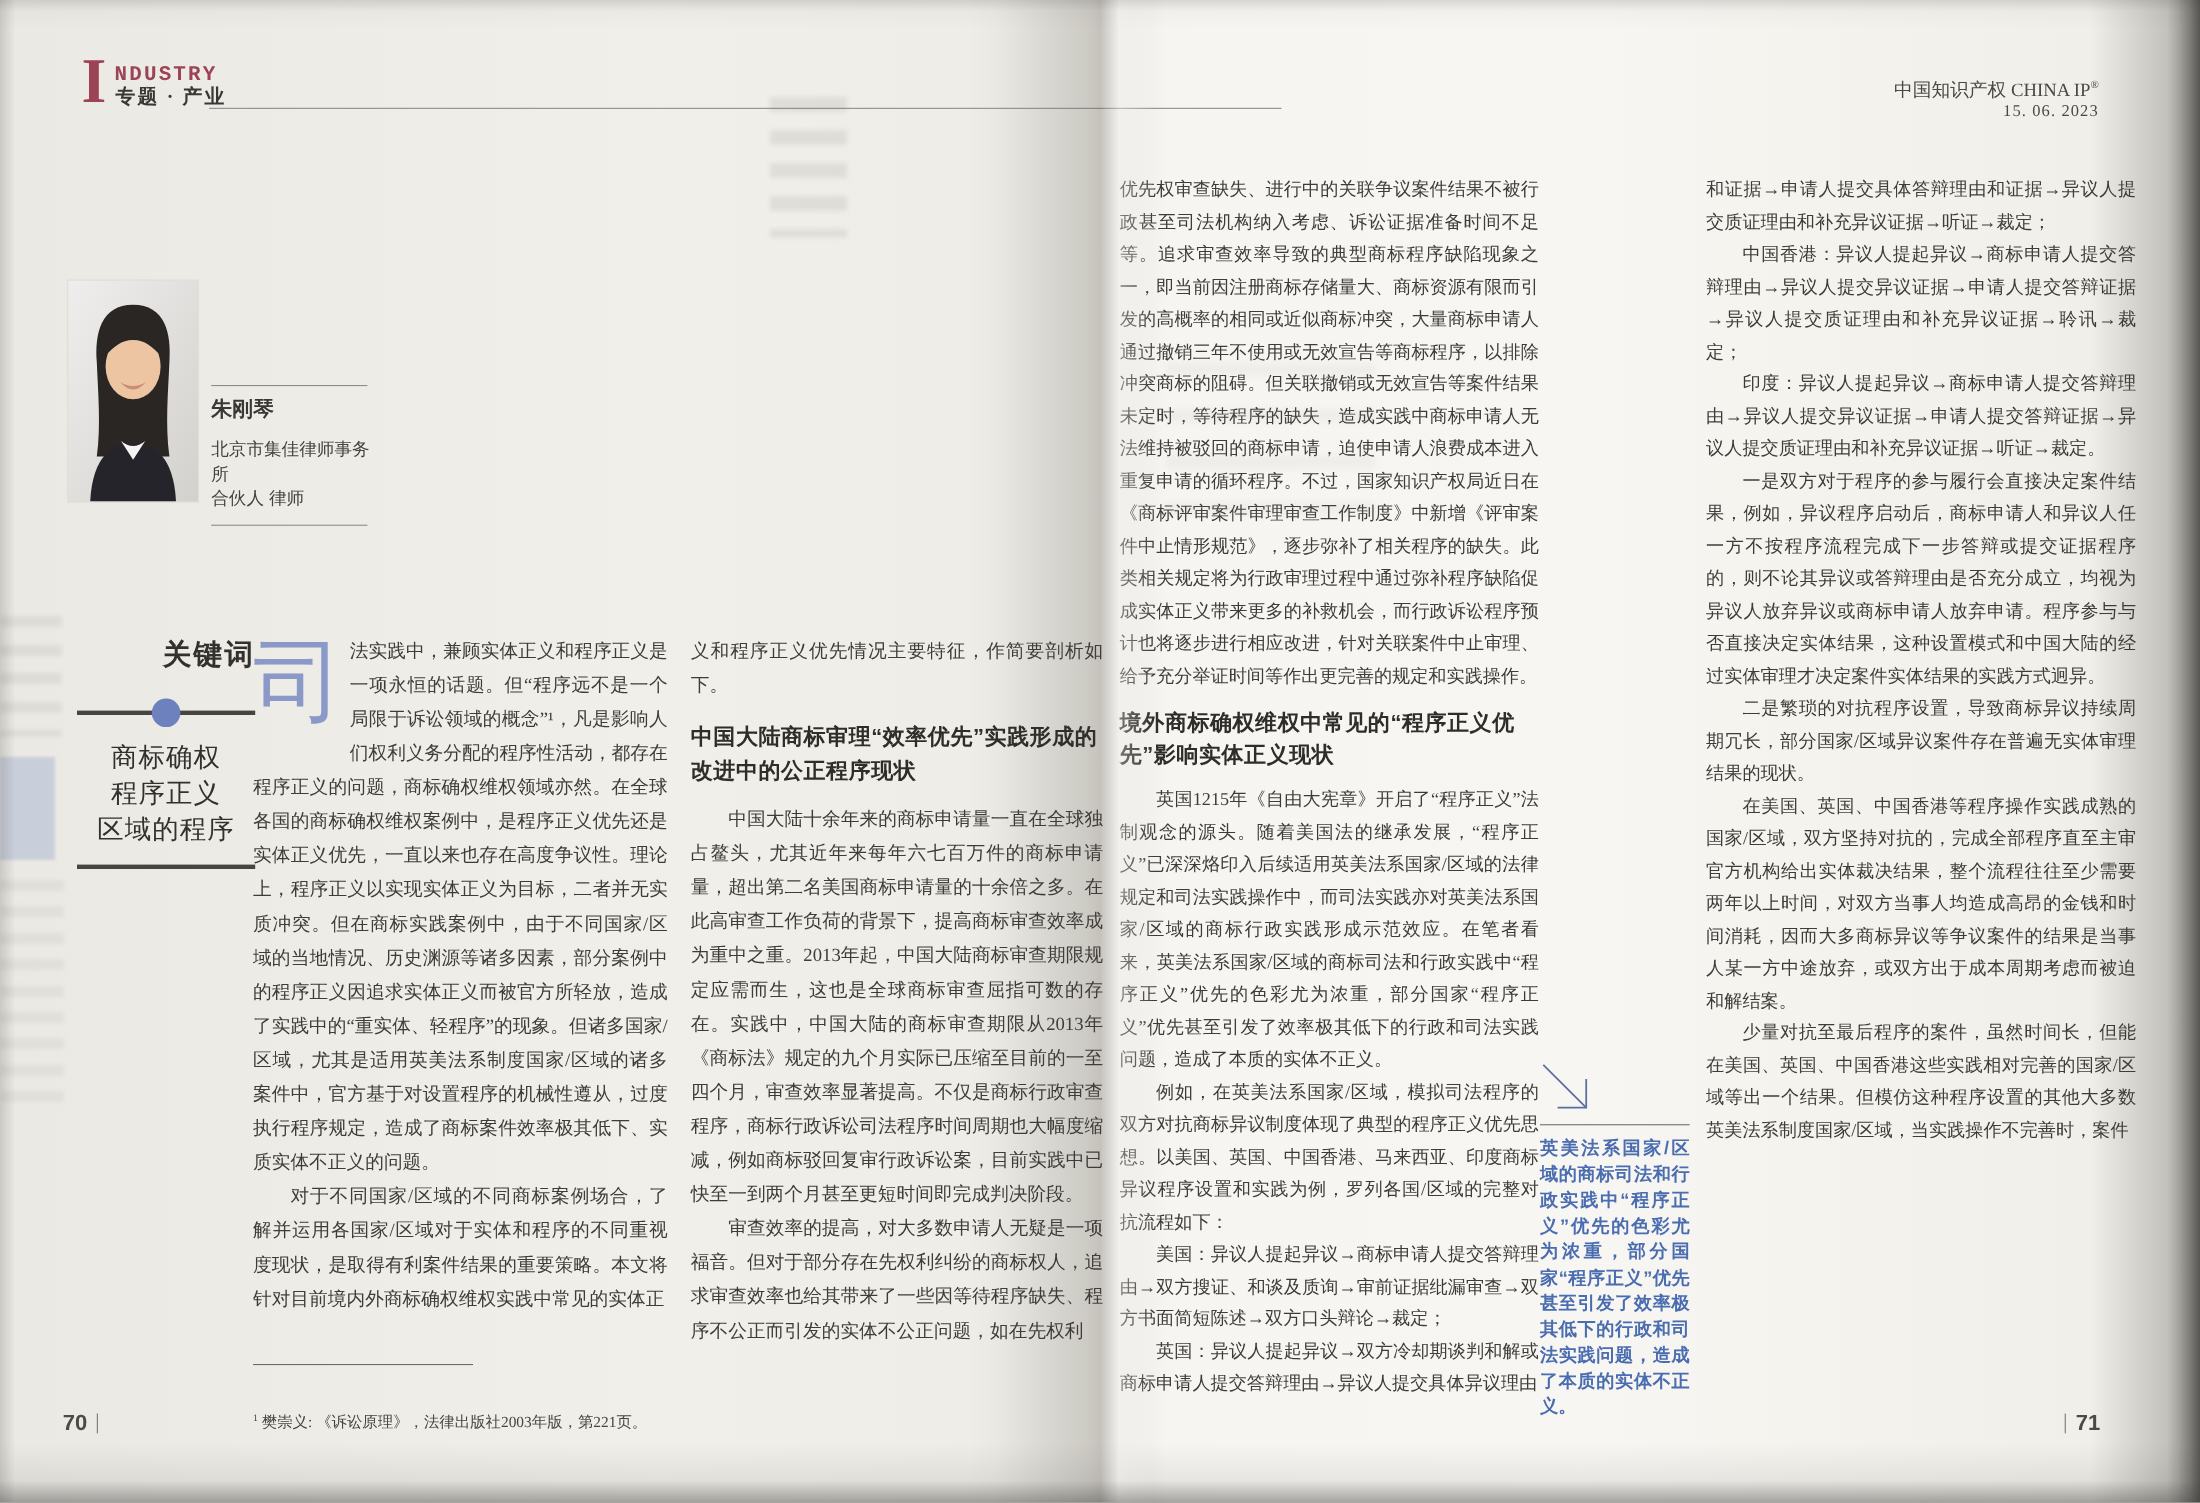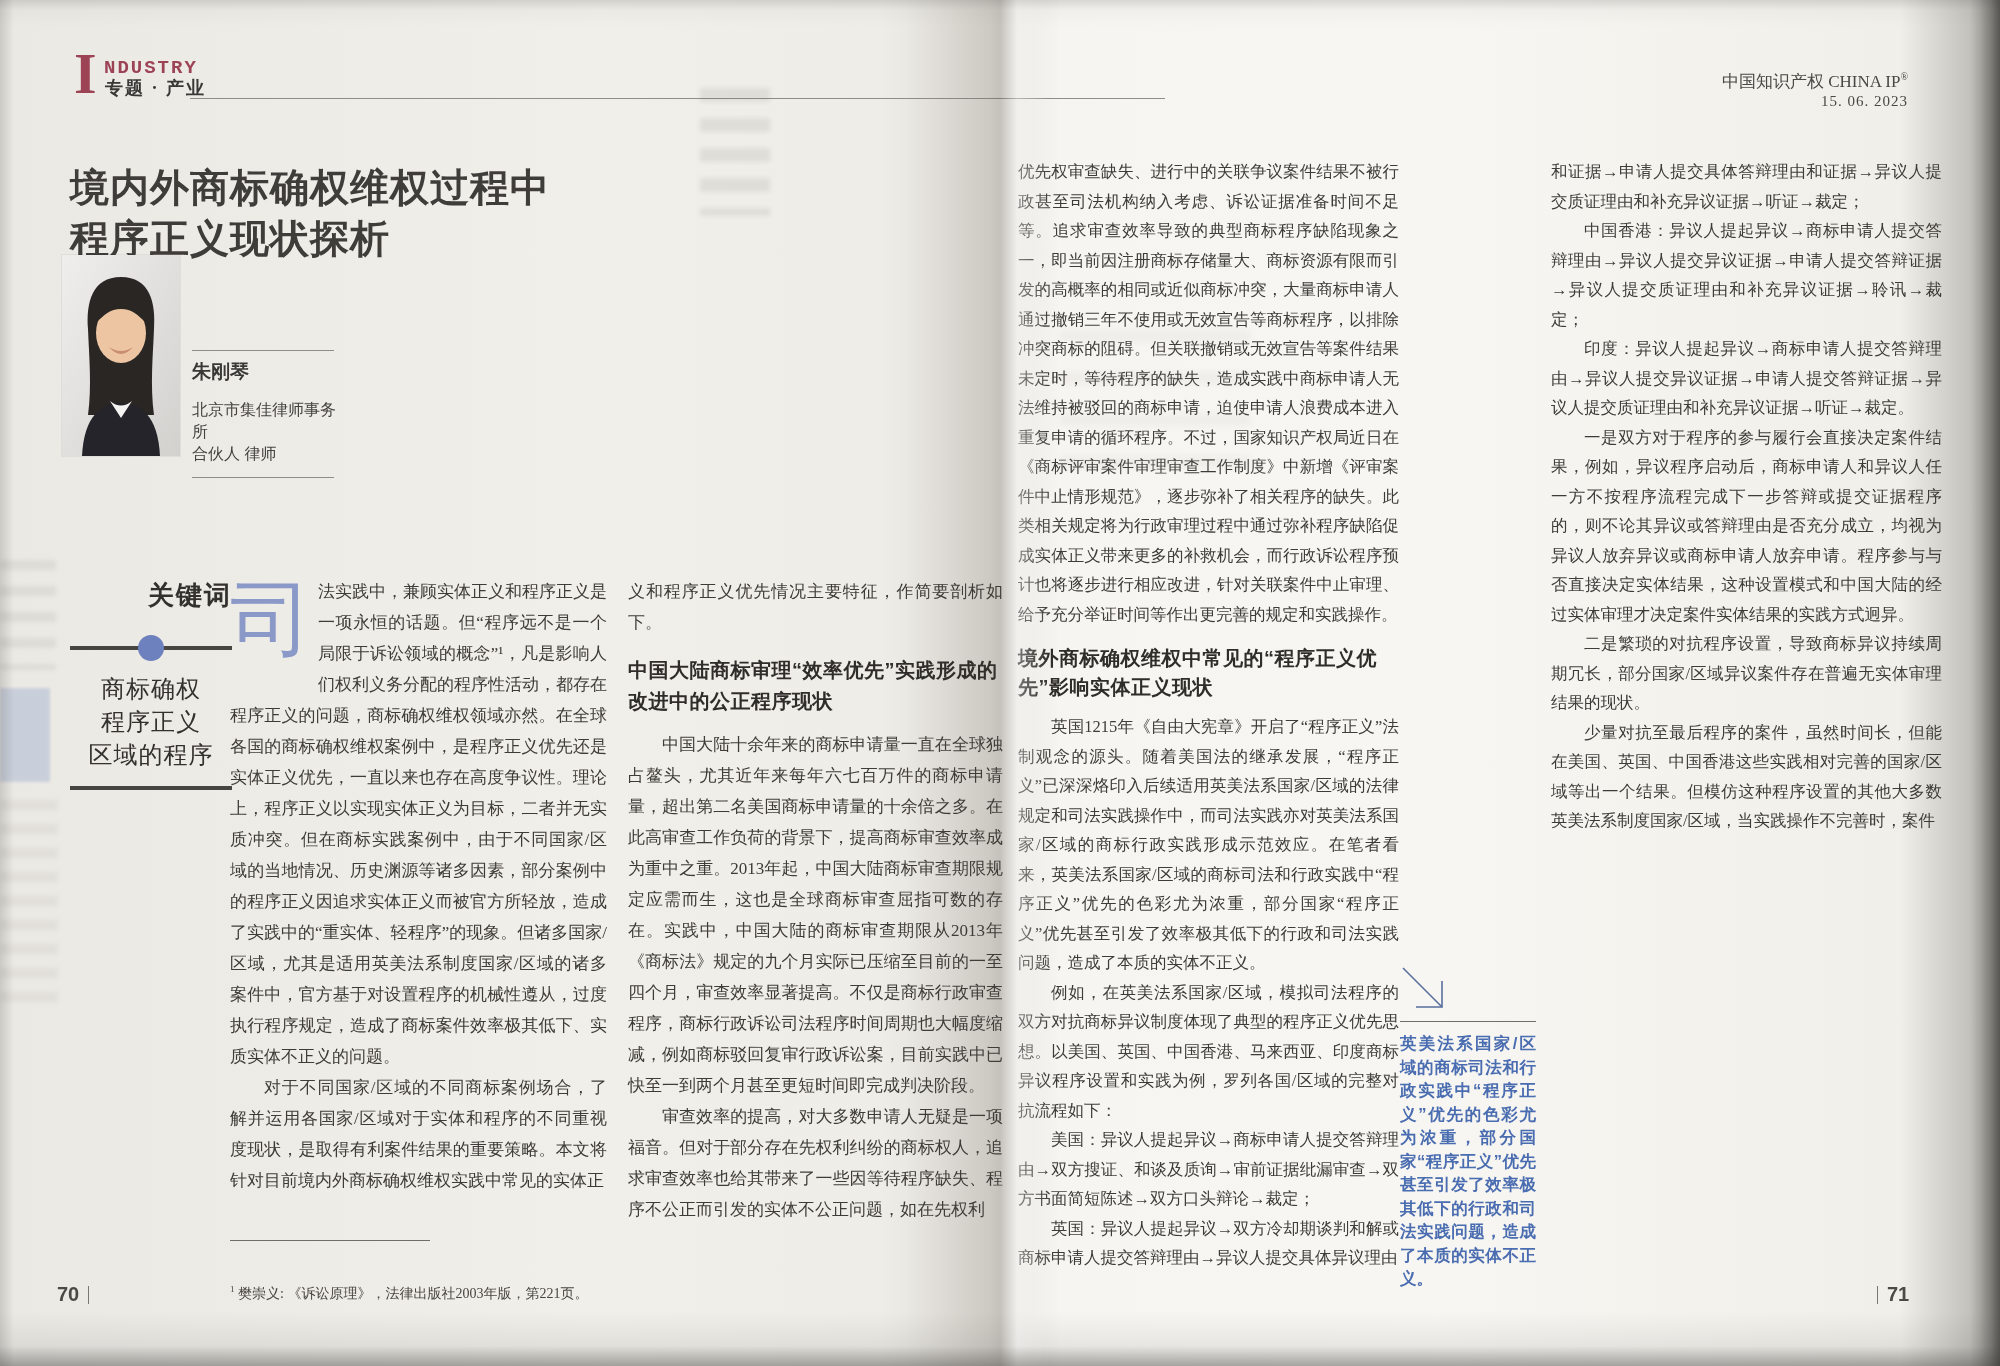--- a/index.html
+++ b/index.html
@@ -77,24 +77,20 @@
 
 <div id="canvas">
 
   <div class="abs mast-i" style="color:#9d4356">I</div>
   <div class="abs mast-en" style="color:#9d4356">NDUSTRY</div>
   <div class="abs mast-cn">专题 · 产业</div>
   <div class="abs header-rule"></div>
   <div class="abs brand"><span>中国知识产权 CHINA IP</span><sup>®</sup></div>
   <div class="abs date">15. 06. 2023</div>
 
-  <div class="abs title">
-    <div>境内外商标确权维权过程中</div>
-    <div>程序正义现状探析</div>
-  </div>
 
   <div class="abs photo">
     <svg width="118" height="201" viewBox="0 0 118 201">
       <rect width="118" height="201" fill="#e3e2df"></rect>
       <rect width="118" height="201" fill="url(#pgrad)"></rect>
       <defs>
         <linearGradient id="pgrad" x1="0" y1="0" x2="1" y2="1">
           <stop offset="0" stop-color="#efeeec"></stop>
             <stop offset="1" stop-color="#d2d1ce"></stop>
         </linearGradient>
@@ -167,20 +163,21 @@
     <div class="pq-rule"></div>
     <p>英美法系国家/区域的商标司法和行政实践中“程序正义”优先的色彩尤为浓重，部分国家“程序正义”优先甚至引发了效率极其低下的行政和司法实践问题，造成了本质的实体不正义。</p>
   </div>
 
   <div class="abs bodycol colB">
     <p class="noindent">和证据→申请人提交具体答辩理由和证据→异议人提交质证理由和补充异议证据→听证→裁定；</p>
     <p>中国香港：异议人提起异议→商标申请人提交答辩理由→异议人提交异议证据→申请人提交答辩证据→异议人提交质证理由和补充异议证据→聆讯→裁定；</p>
     <p>印度：异议人提起异议→商标申请人提交答辩理由→异议人提交异议证据→申请人提交答辩证据→异议人提交质证理由和补充异议证据→听证→裁定。</p>
     <p>一是双方对于程序的参与履行会直接决定案件结果，例如，异议程序启动后，商标申请人和异议人任一方不按程序流程完成下一步答辩或提交证据程序的，则不论其异议或答辩理由是否充分成立，均视为异议人放弃异议或商标申请人放弃申请。程序参与与否直接决定实体结果，这种设置模式和中国大陆的经过实体审理才决定案件实体结果的实践方式迥异。</p>
     <p>二是繁琐的对抗程序设置，导致商标异议持续周期冗长，部分国家/区域异议案件存在普遍无实体审理结果的现状。</p>
+    <p>在美国、英国、中国香港等程序操作实践成熟的国家/区域，双方坚持对抗的，完成全部程序直至主审官方机构给出实体裁决结果，整个流程往往至少需要两年以上时间，对双方当事人均造成高昂的金钱和时间消耗，因而大多商标异议等争议案件的结果是当事人某一方中途放弃，或双方出于成本周期考虑而被迫和解结案。</p>
     <p>少量对抗至最后程序的案件，虽然时间长，但能在美国、英国、中国香港这些实践相对完善的国家/区域等出一个结果。但模仿这种程序设置的其他大多数英美法系制度国家/区域，当实践操作不完善时，案件</p>
   </div>
 
   <div class="abs ghost g1"></div>
   <div class="abs ghost g2"></div>
   <div class="abs ghost g3"></div>
   <div class="abs ghost g4"></div>
   <div class="abs ghost g5"></div>
   <div class="abs ghost fold"></div>
   <div class="abs ghost edge-r"></div>

